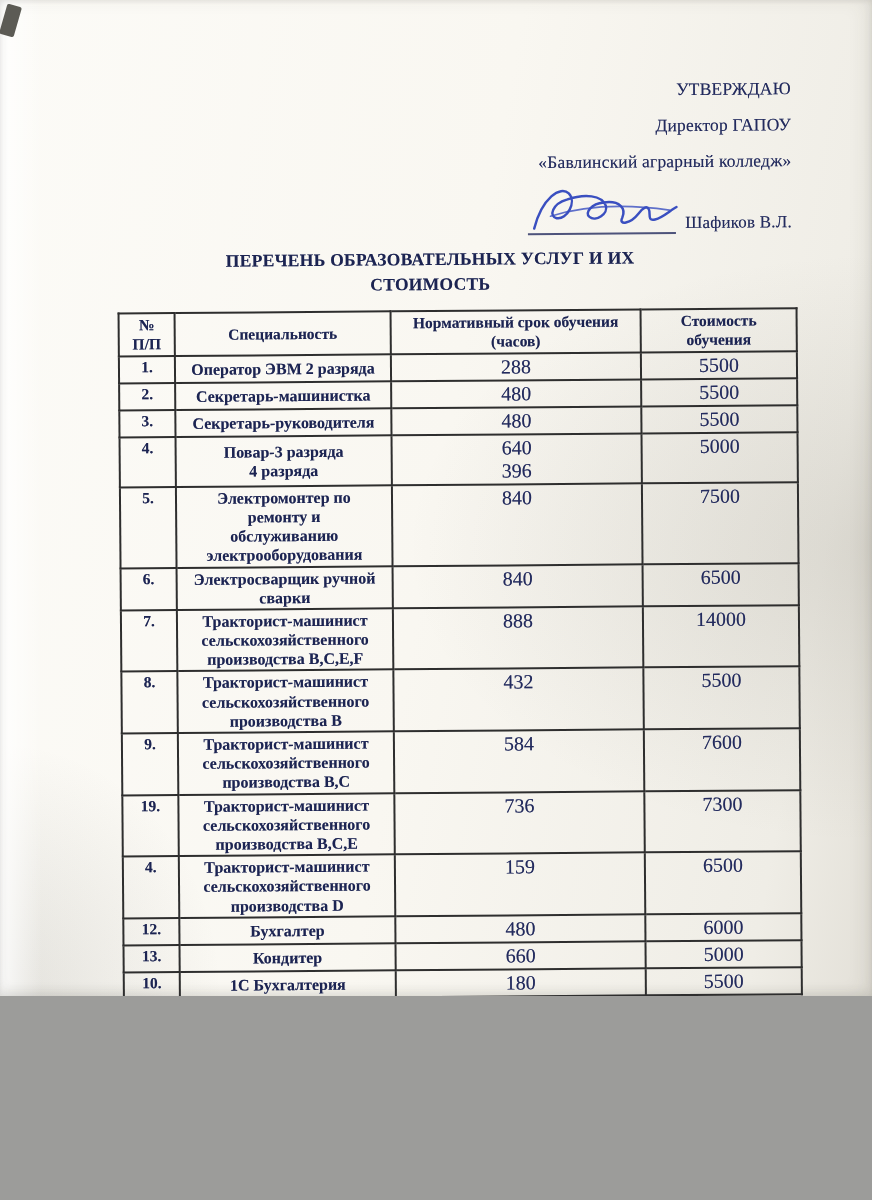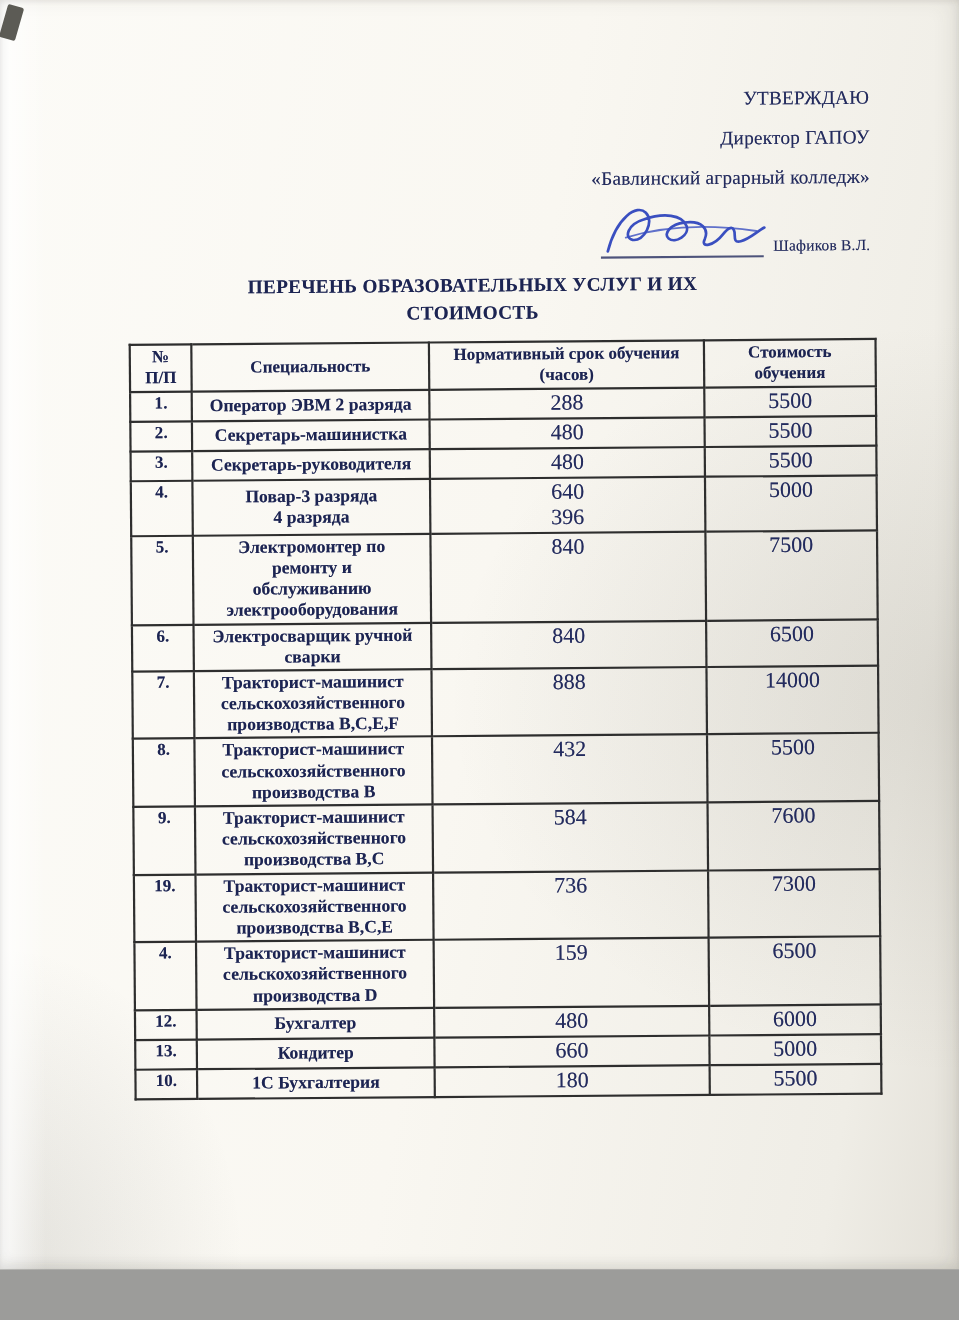--- a/index.html
+++ b/index.html
@@ -1,21 +1,21 @@
 <!DOCTYPE html>
 <html style="--ink: #232b5e; --ink-strong: #1c2452; --border: #2e2e2e; --signature: #3a4fc0;"><head>
 <meta charset="utf-8">
 <style>
   * { box-sizing: border-box; }
   html, body { margin: 0; padding: 0; background: #9c9c9a; }
 
   .scan {
     position: relative;
     width: 872px;
-    height: 1154px;
+    height: 996px;
     overflow: hidden;
     font-family: "Liberation Serif", "DejaVu Serif", serif;
     color: var(--ink, #232b5e);
   }
 
   .page {
     position: absolute;
     inset: 0;
     background:
       linear-gradient(90deg, rgba(255,255,255,0.85) 0px, rgba(255,255,255,0) 42px),
@@ -69,21 +69,21 @@
     height: 44px;
     border-bottom: 2px solid rgba(35,43,94,0.8);
   }
   .signature-svg {
     position: absolute;
     left: -6px;
     bottom: -12px;
     width: 164px;
     height: 66px;
   }
-  .signer-name { font-size: 14px; padding-bottom: 1px; text-align: center; }
+  .signer-name { font-size: 17px; padding-bottom: 1px; text-align: center; }
 
   .doc-title {
     position: absolute;
     top: 247px;
     left: -4px;
     width: 100%;
     margin: 0;
     text-align: center;
     font-size: 17.5px;
     font-weight: bold;

